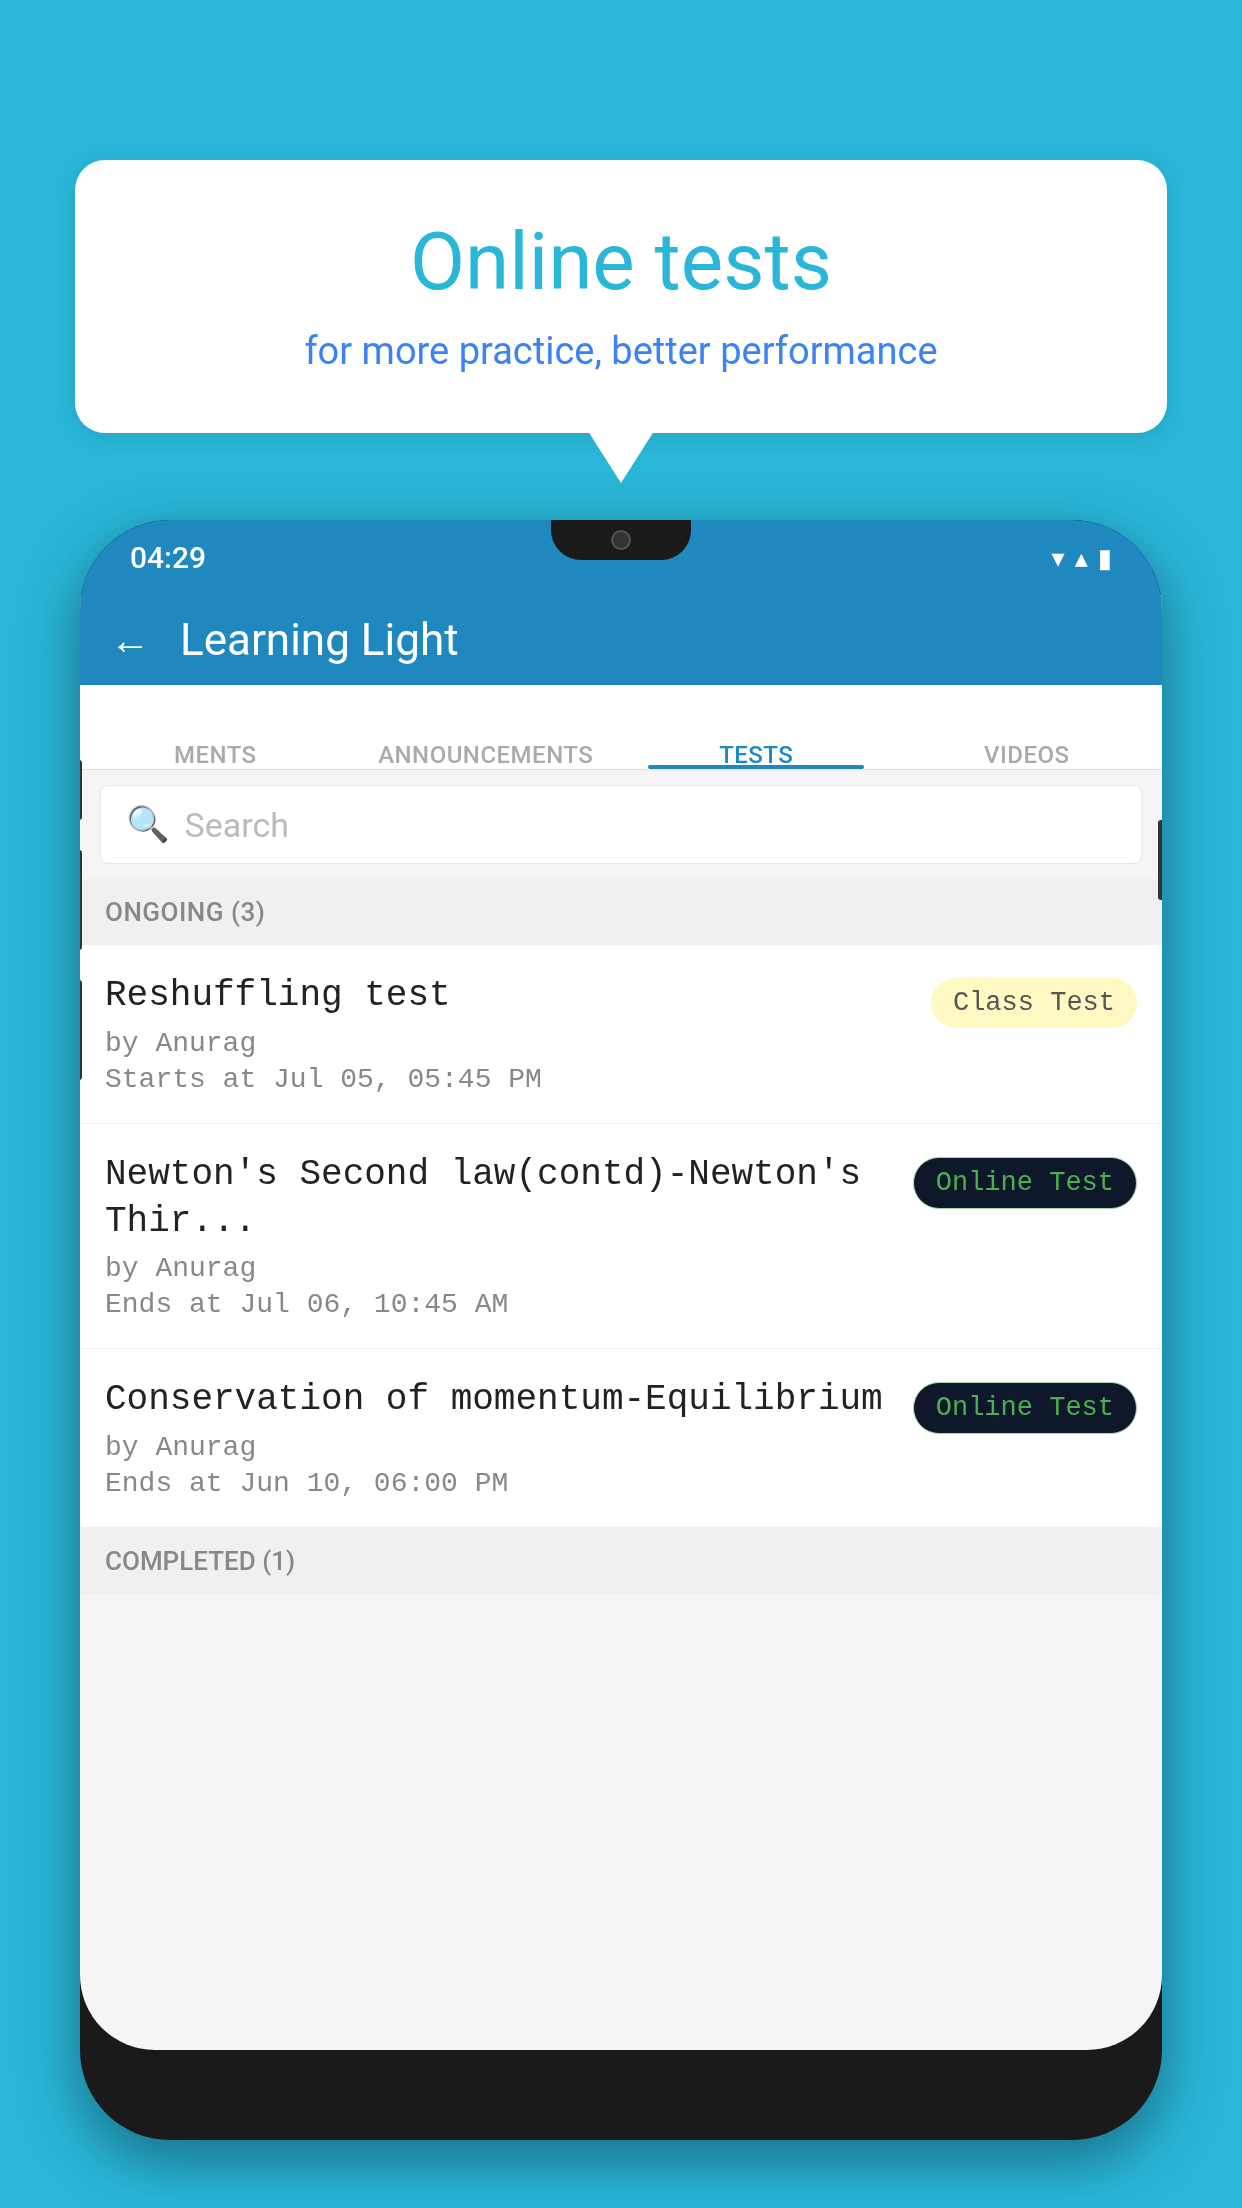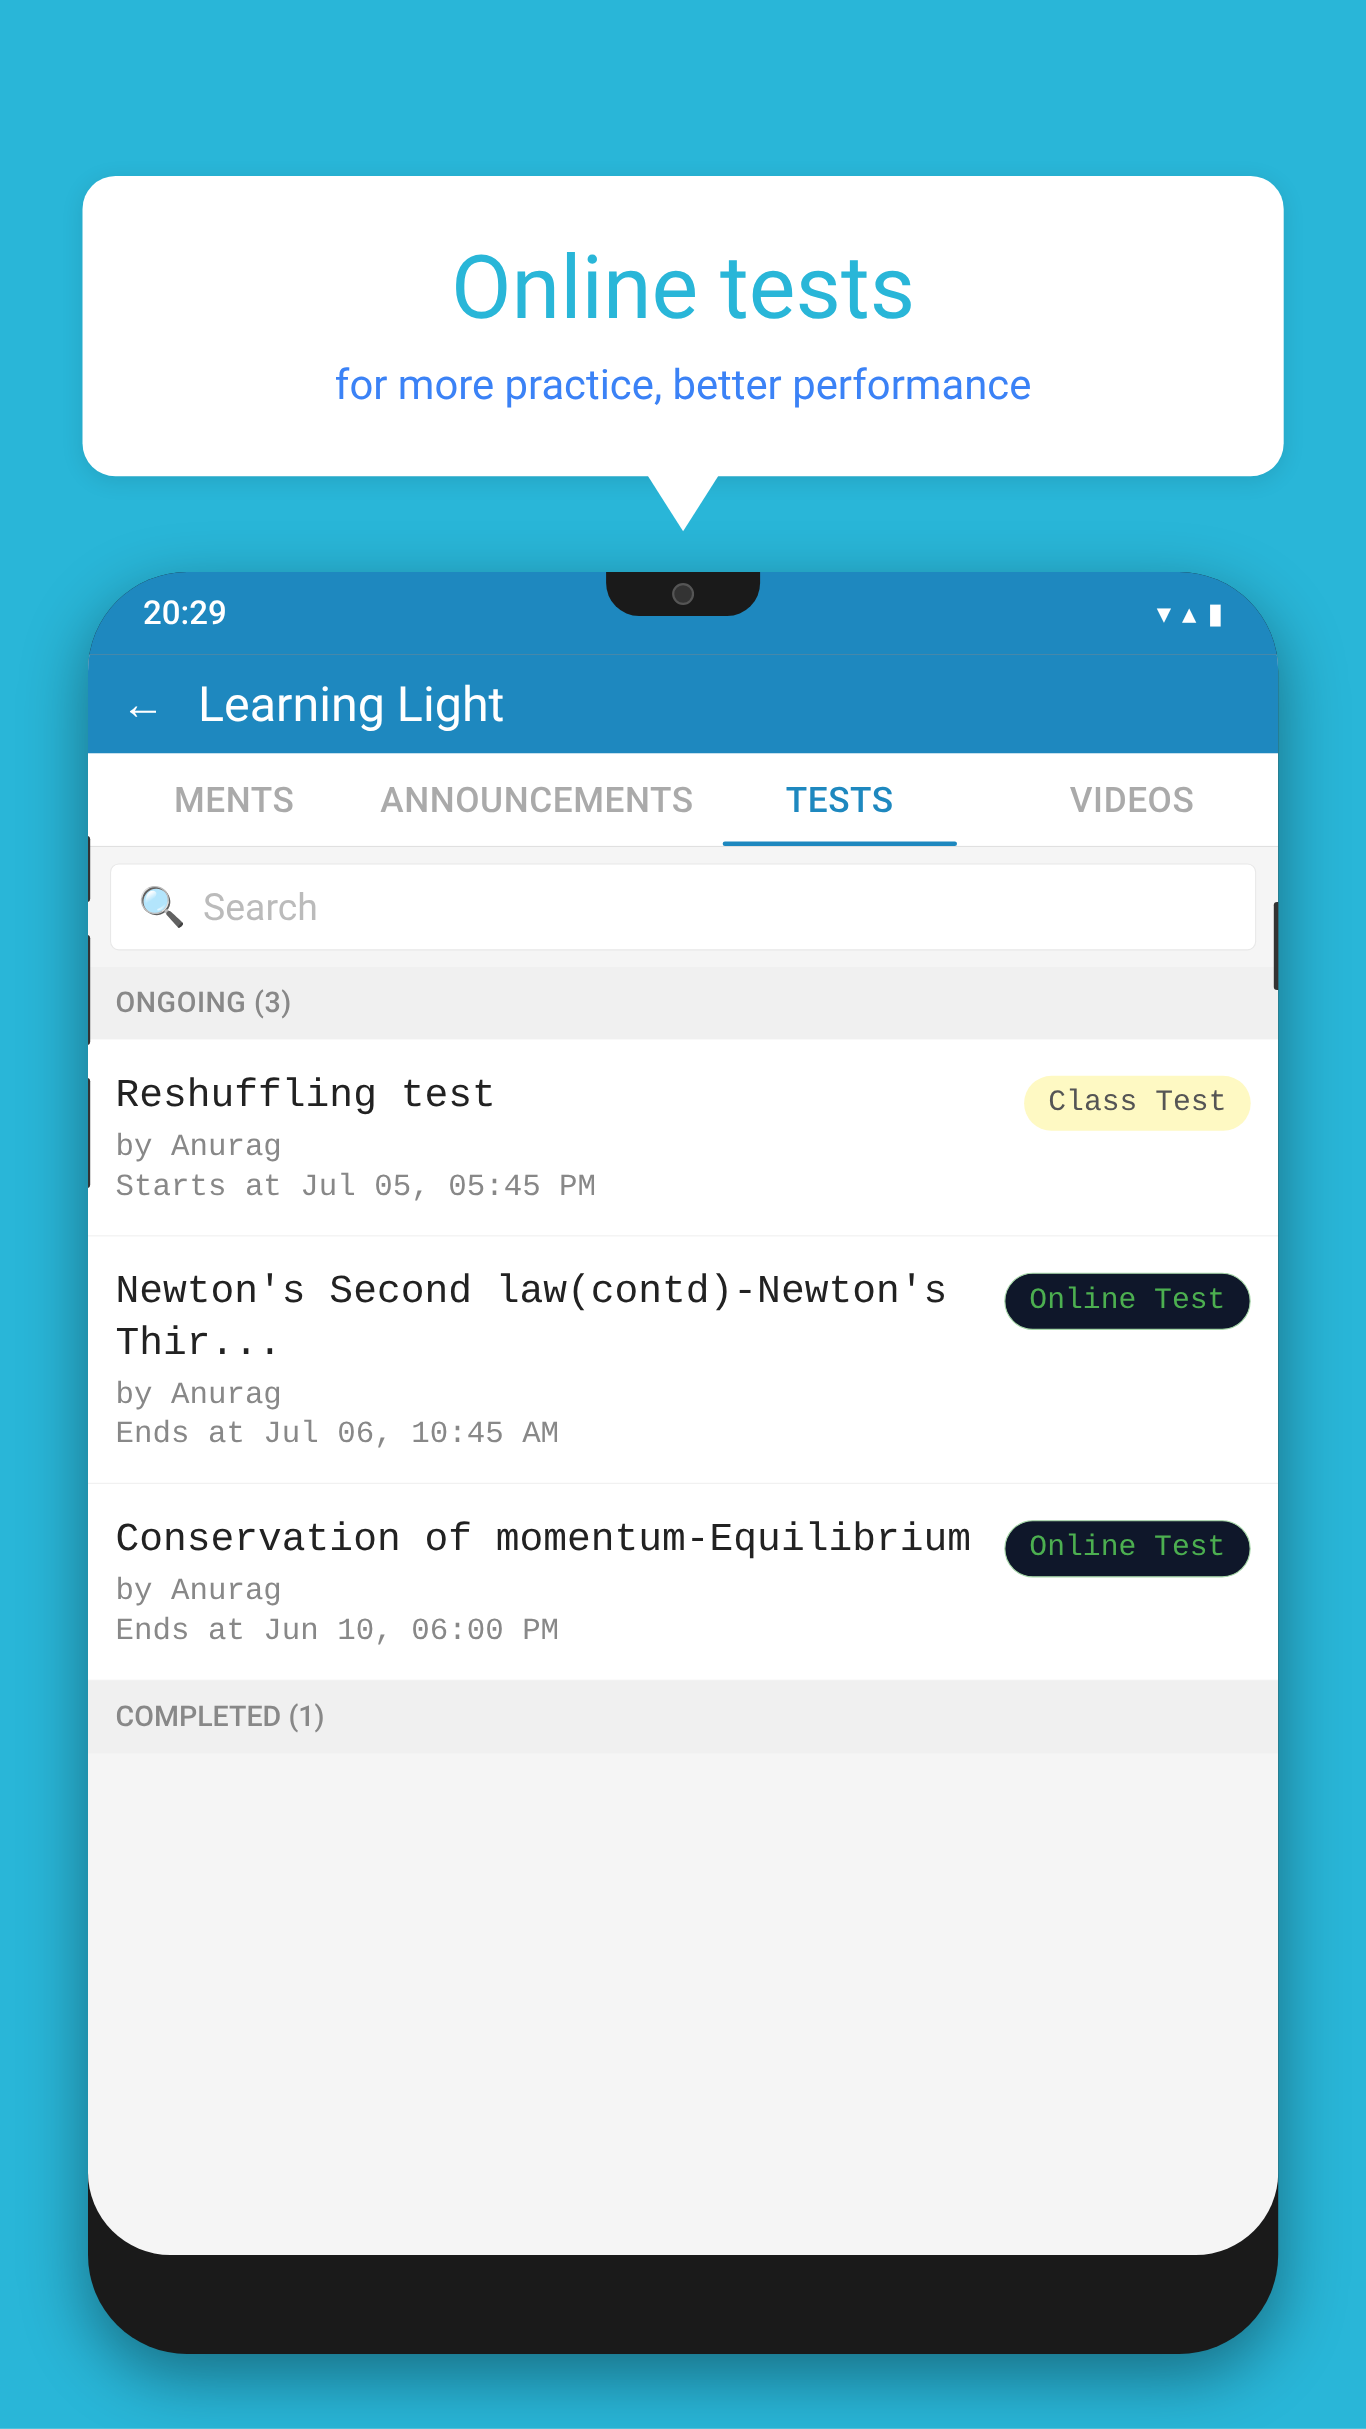--- a/index.html
+++ b/index.html
@@ -142,27 +142,27 @@
     .tabs-bar {
       background: white;
       display: flex;
       border-bottom: 1px solid #e0e0e0;
       height: 85px;
       align-items: center;
     }
     .tab-item {
       flex: 1;
       text-align: center;
-      font-size: 32px;
+      font-size: 24px;
       color: #aaa;
       font-weight: 500;
       text-transform: uppercase;
       height: 100%;
       display: flex;
-      align-items: center;
+      align-items: flex-end;
       justify-content: center;
       letter-spacing: 0.5px;
       position: relative;
       cursor: pointer;
     }
     .tab-item.active {
       color: #1e88bf;
     }
     .tab-item.active::after {
       content: '';
@@ -328,21 +328,21 @@
     <div class="phone-btn-right"></div>
     <div class="phone-btn-left-1"></div>
     <div class="phone-btn-left-2"></div>
     <div class="phone-btn-left-3"></div>
 
     <div class="notch">
       <div class="notch-camera"></div>
     </div>
 
     <div class="phone-top-bar">
-      <span class="phone-status-time">20:29</span>
+      <span class="phone-status-time">04:29</span>
       <div class="phone-status-icons">
         <span class="status-icon">▾</span>
         <span class="status-icon">▴</span>
         <span class="status-icon">▮</span>
       </div>
     </div>
 
     <div class="app-screen">
 
       <div class="app-header">

